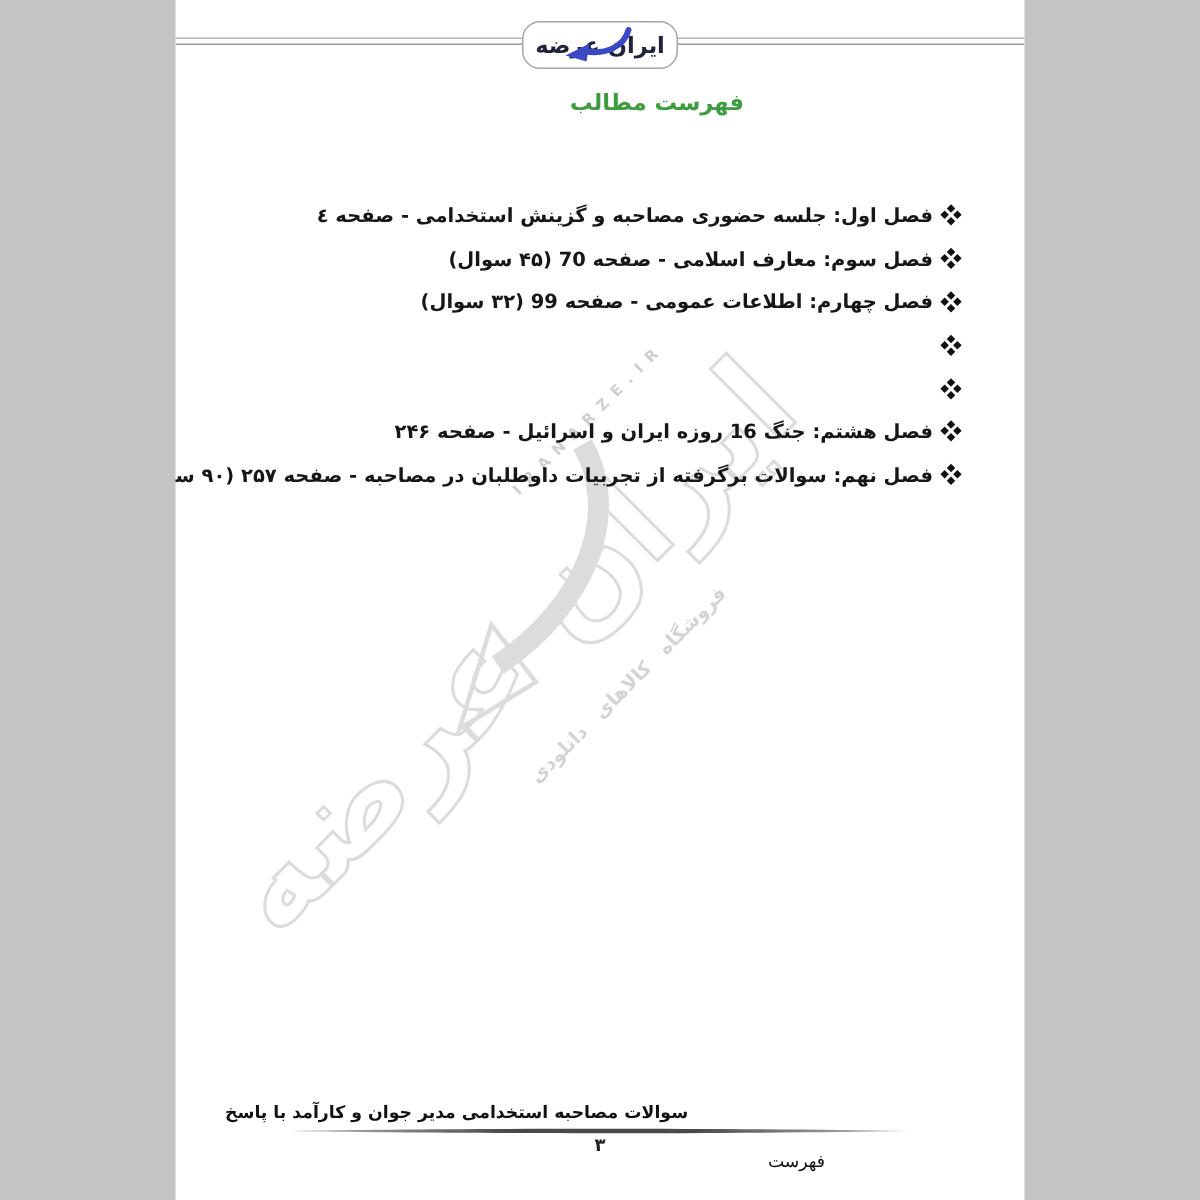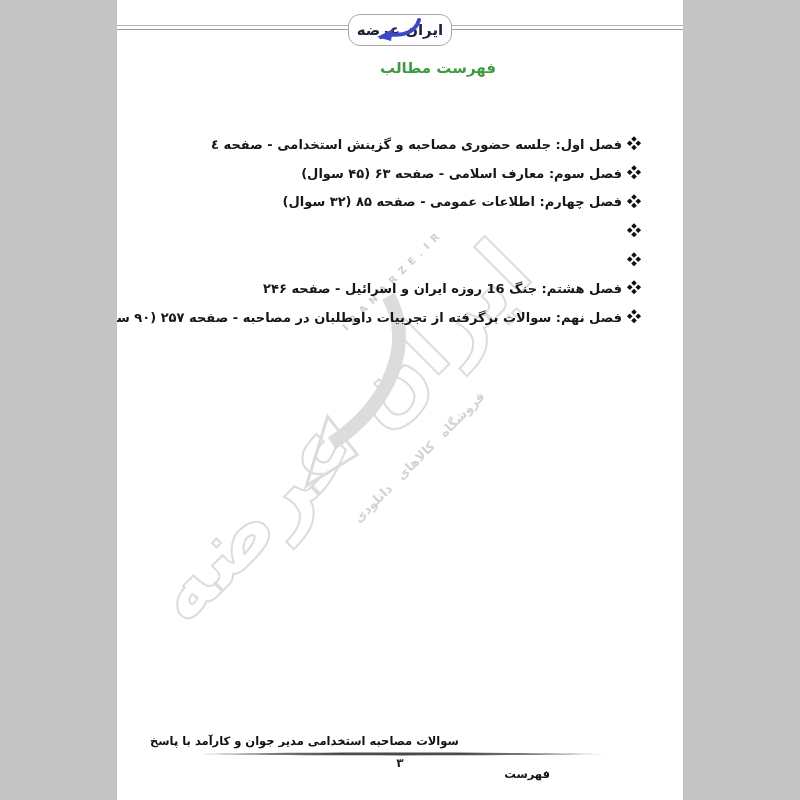--- a/index.html
+++ b/index.html
@@ -76,21 +76,21 @@
   }
 
   
   .footer-divider { position:absolute; top:752px; left:77px; z-index:2; }
   .page-number {
     position:absolute; top:756px; left:0; width:566px; text-align:center;
     font-size:12px; font-weight:bold; color:#222; z-index:2;
   }
   .footer-chapter {
     position:absolute; top:767px; right:133px;
-    direction:rtl; font-size:11.5px; font-weight:bold; color:#111; z-index:2;margin-left:48px;
+    direction:rtl; font-size:11.5px; font-weight:normal; color:#111; z-index:2;margin-left:48px;
   }
   .footer-book-title {
     position:absolute; top:734px; left:33px;
     direction:rtl; font-size:11.5px; font-weight:bold; color:#111; z-index:2;
     white-space:nowrap;
   }
 </style>
 </head>
 <body>
 
@@ -109,25 +109,25 @@
 
     <div class="toc-title">فهرست مطالب</div>
 
     <ul class="toc-list">
       <li>
           <span class="diamond-bullet"></span>
           <span>فصل اول: جلسه حضوری مصاحبه و گزینش استخدامی - صفحه ٤</span>
         </li>
       <li>
           <span class="diamond-bullet"></span>
-          <span>فصل سوم: معارف اسلامی - صفحه ۶۳ (۴۵ سوال)</span>
+          <span>فصل سوم: معارف اسلامی - صفحه 70 (۴۵ سوال)</span>
         </li>
       <li>
           <span class="diamond-bullet"></span>
-          <span>فصل چهارم: اطلاعات عمومی - صفحه ۸۵ (۳۲ سوال)</span>
+          <span>فصل چهارم: اطلاعات عمومی - صفحه 99 (۳۲ سوال)</span>
         </li>
       <li>
           <span class="diamond-bullet"></span>
         </li>
       <li>
           <span class="diamond-bullet"></span>
         </li>
       <li>
           <span class="diamond-bullet"></span>
           <span>فصل هشتم: جنگ 16 روزه ایران و اسرائیل - صفحه ۲۴۶</span>

